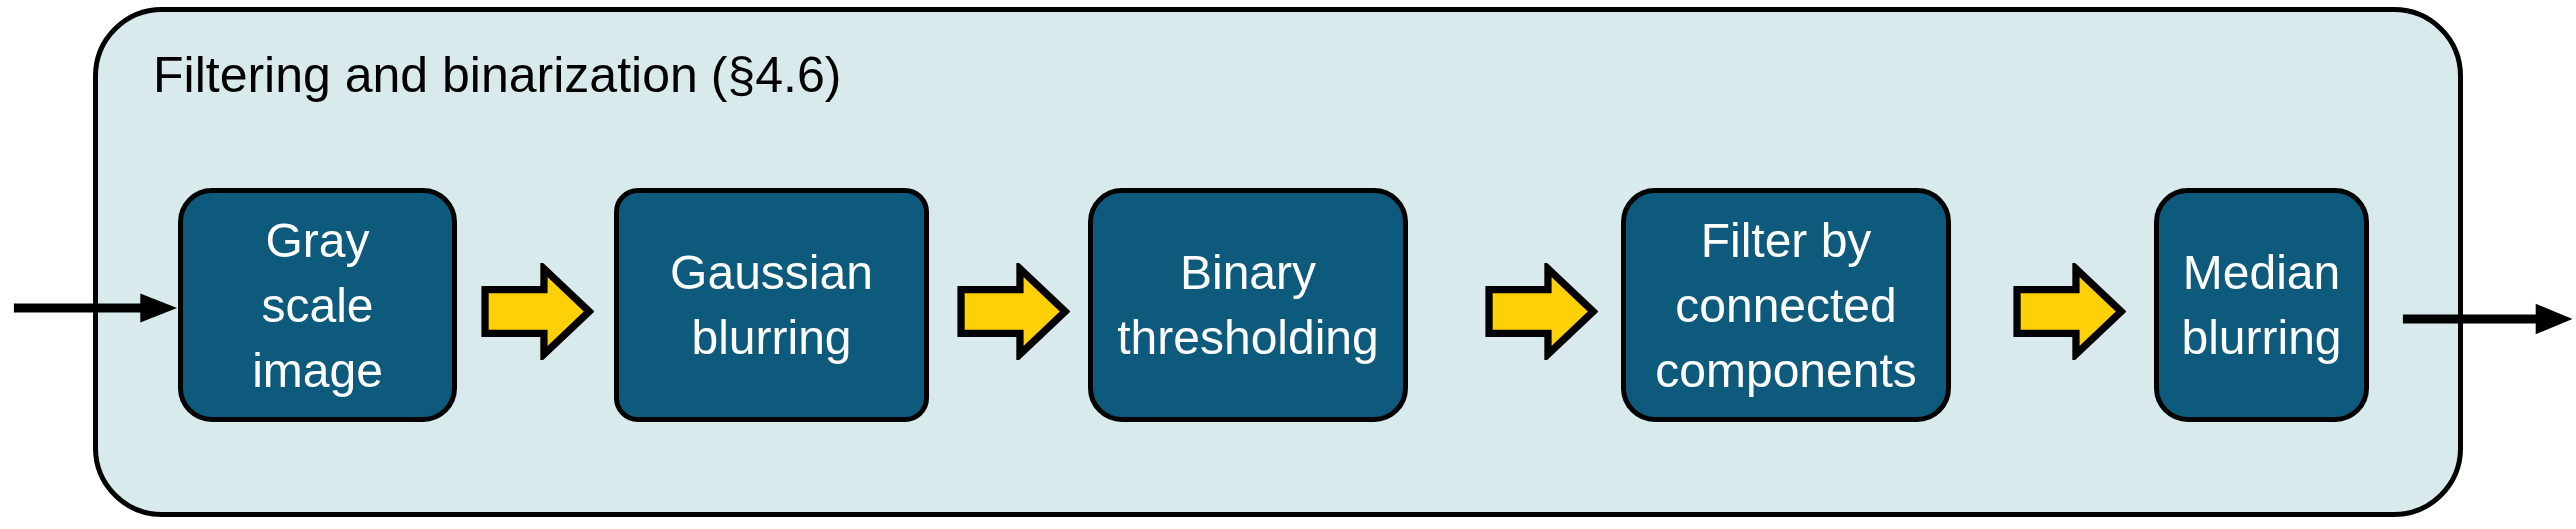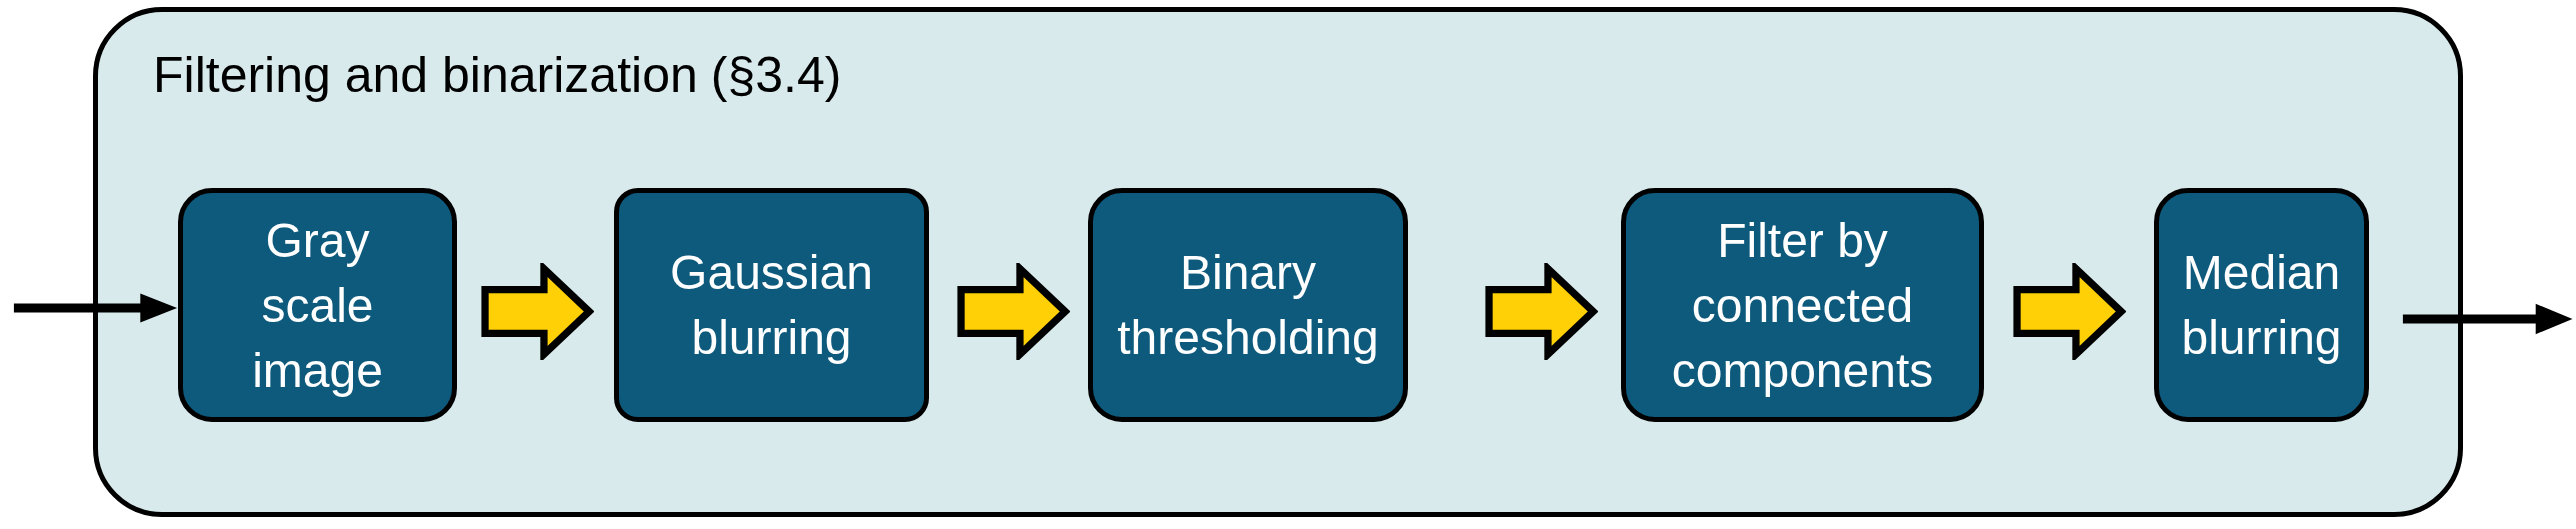--- a/index.html
+++ b/index.html
@@ -52,21 +52,21 @@
     text-align: center;
     color: var(--box-text);
     font-size: 48px;
     line-height: 65px;
     white-space: pre-line;
     padding: 0 3.2px;
   }
   .box-1 { left: 178px;  width: 279px; }
   .box-2 { left: 614px;  width: 315px; border-radius: 24px; }
   .box-3 { left: 1088px; width: 320px; }
-  .box-4 { left: 1621px; width: 363px; }
+  .box-4 { left: 1621px; width: 330px; }
   .box-5 { left: 2154px; width: 215px; }
 
   .flow-arrow {
     position: absolute;
     top: 263px;
     width: 113px; height: 97px;
   }
   .fa-1 { left: 481px; }
   .fa-2 { left: 957px; }
   .fa-3 { left: 1485px; }
@@ -85,21 +85,21 @@
   .io-arrow polygon { fill: var(--outline); }
 </style>
 </head>
 <body>
 
 <div class="stage">
 
   <div class="container-frame"></div>
 
   <div class="diagram-title">
-    <span class="t-main">Filtering and binarization</span><span class="t-section">(§3.4)</span>
+    <span class="t-main">Filtering and binarization</span><span class="t-section">(§4.6)</span>
   </div>
 
   <svg class="io-arrow io-in" viewBox="0 0 214 50">
     <line x1="0" y1="25" x2="164" y2="25"></line>
     <polygon points="158,7 204,25 158,43"></polygon>
   </svg>
 
   <div class="process-box box-1">
     <span>Gray
 scale

